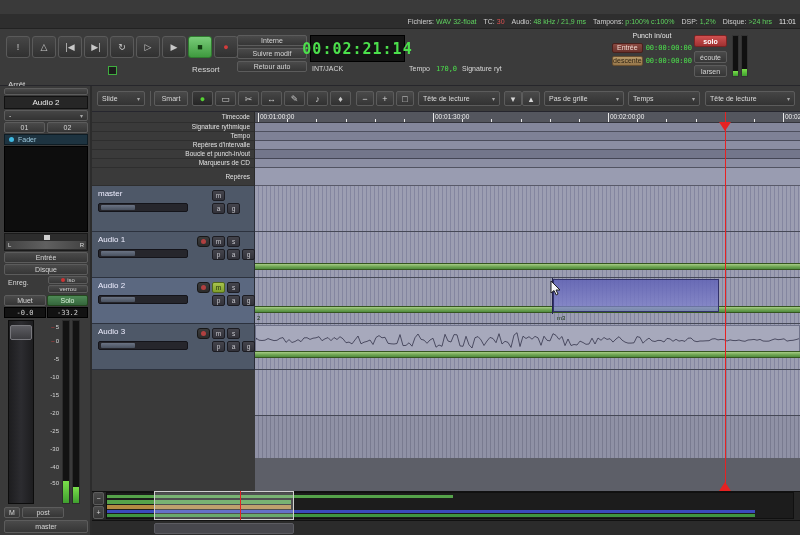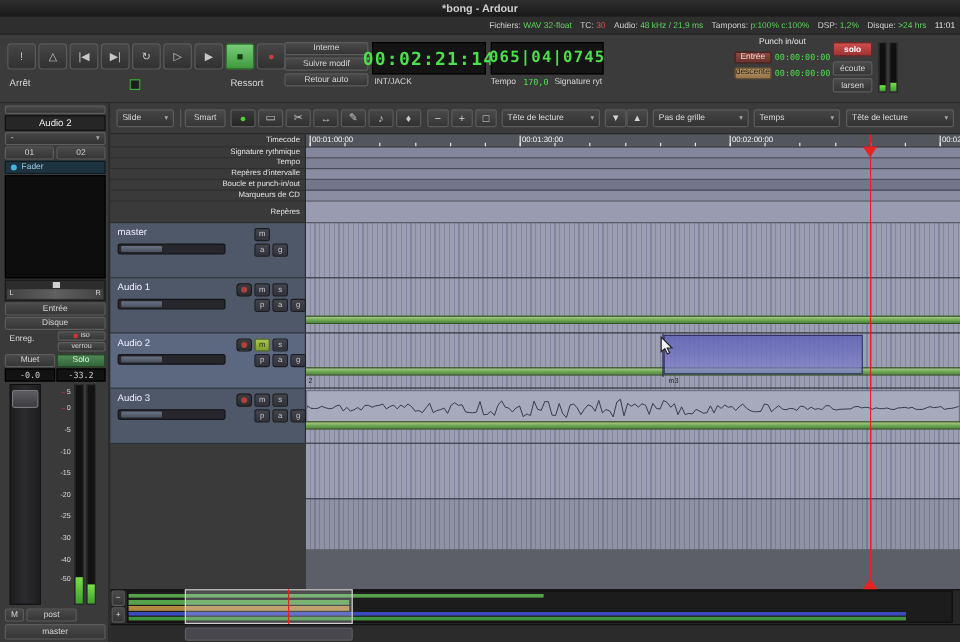--- a/index.html
+++ b/index.html
@@ -87,23 +87,20 @@
 .phbottom{width:0;height:0;border-left:6px solid transparent;border-right:6px solid transparent;border-bottom:9px solid #e62222;z-index:41;}
 .scrollbar{background:#2b2b2b;border-top:1px solid #111;}
 .sthumb{position:absolute;left:62px;top:2px;width:140px;height:11px;background:#47474d;border:1px solid #5c5c62;border-radius:2px;}
 .navbtn{font-size:7px;}
 </style>
 </head>
 <body>
 
 <div id="root">
 
-  <div class="titlebar">
-    <span>*bong - Ardour</span>
-  </div>
 
   <div class="menubar">
     <div class="status-segments">
         <div class="seg">
           <span class="seg-label">Fichiers:</span>
           <span style="color: rgb(95, 211, 95);">WAV 32-float</span>
         </div>
         <div class="seg">
           <span class="seg-label">TC:</span>
           <span style="color: rgb(224, 80, 80);">30</span>
@@ -135,29 +132,28 @@
       <div class="tbtn">!</div>
       <div class="tbtn">△</div>
       <div class="tbtn">|◀</div>
       <div class="tbtn">▶|</div>
       <div class="tbtn">↻</div>
       <div class="tbtn">▷</div>
       <div class="tbtn">▶</div>
       <div class="tbtn active">■</div>
       <div class="tbtn" style="color: rgb(210, 60, 60);">●</div>
     </div>
-  <span class="abs lbl" style="left:8px;top:65px">Arrêt</span>
+  <span class="abs lbl" style="left:8px;top:80px">Arrêt</span>
   <span class="abs cb" style="left:108px;top:66px"></span>
   <span class="abs lbl" style="left:192px;top:65px">Ressort</span>
   <div class="abs btn" style="left:237px;top:35px;width:70px;height:11px">Interne</div>
   <div class="abs btn" style="left:237px;top:48px;width:70px;height:11px">Suivre modif</div>
   <div class="abs btn" style="left:237px;top:61px;width:70px;height:11px">Retour auto</div>
   <div class="abs clock" style="left:310px;top:35px;width:95px;height:27px;font-size:15px">00:02:21:14</div>
   <span class="abs lbl" style="left:312px;top:65px;font-size:7px">INT/JACK</span>
-  <div class="abs clock" style="left:409px;top:35px;width:94px;height:27px;font-size:13px">065|04|0745</div>
   <span class="abs lbl" style="left:409px;top:65px;font-size:7px">Tempo</span>
   <span class="abs greenval" style="left:436px;top:65px;font-size:7px">170,0</span>
   <span class="abs lbl" style="left:462px;top:65px;font-size:7px">Signature ryt</span>
 
 
   <div class="abs" style="left:612px;top:31px;width:80px;height:50px">
     <div class="panel-title">Punch in/out</div>
     <div class="punchrow">
       <span class="btn punch-in">Entrée</span>
       <span class="selval greenval">00:00:00:00</span>

